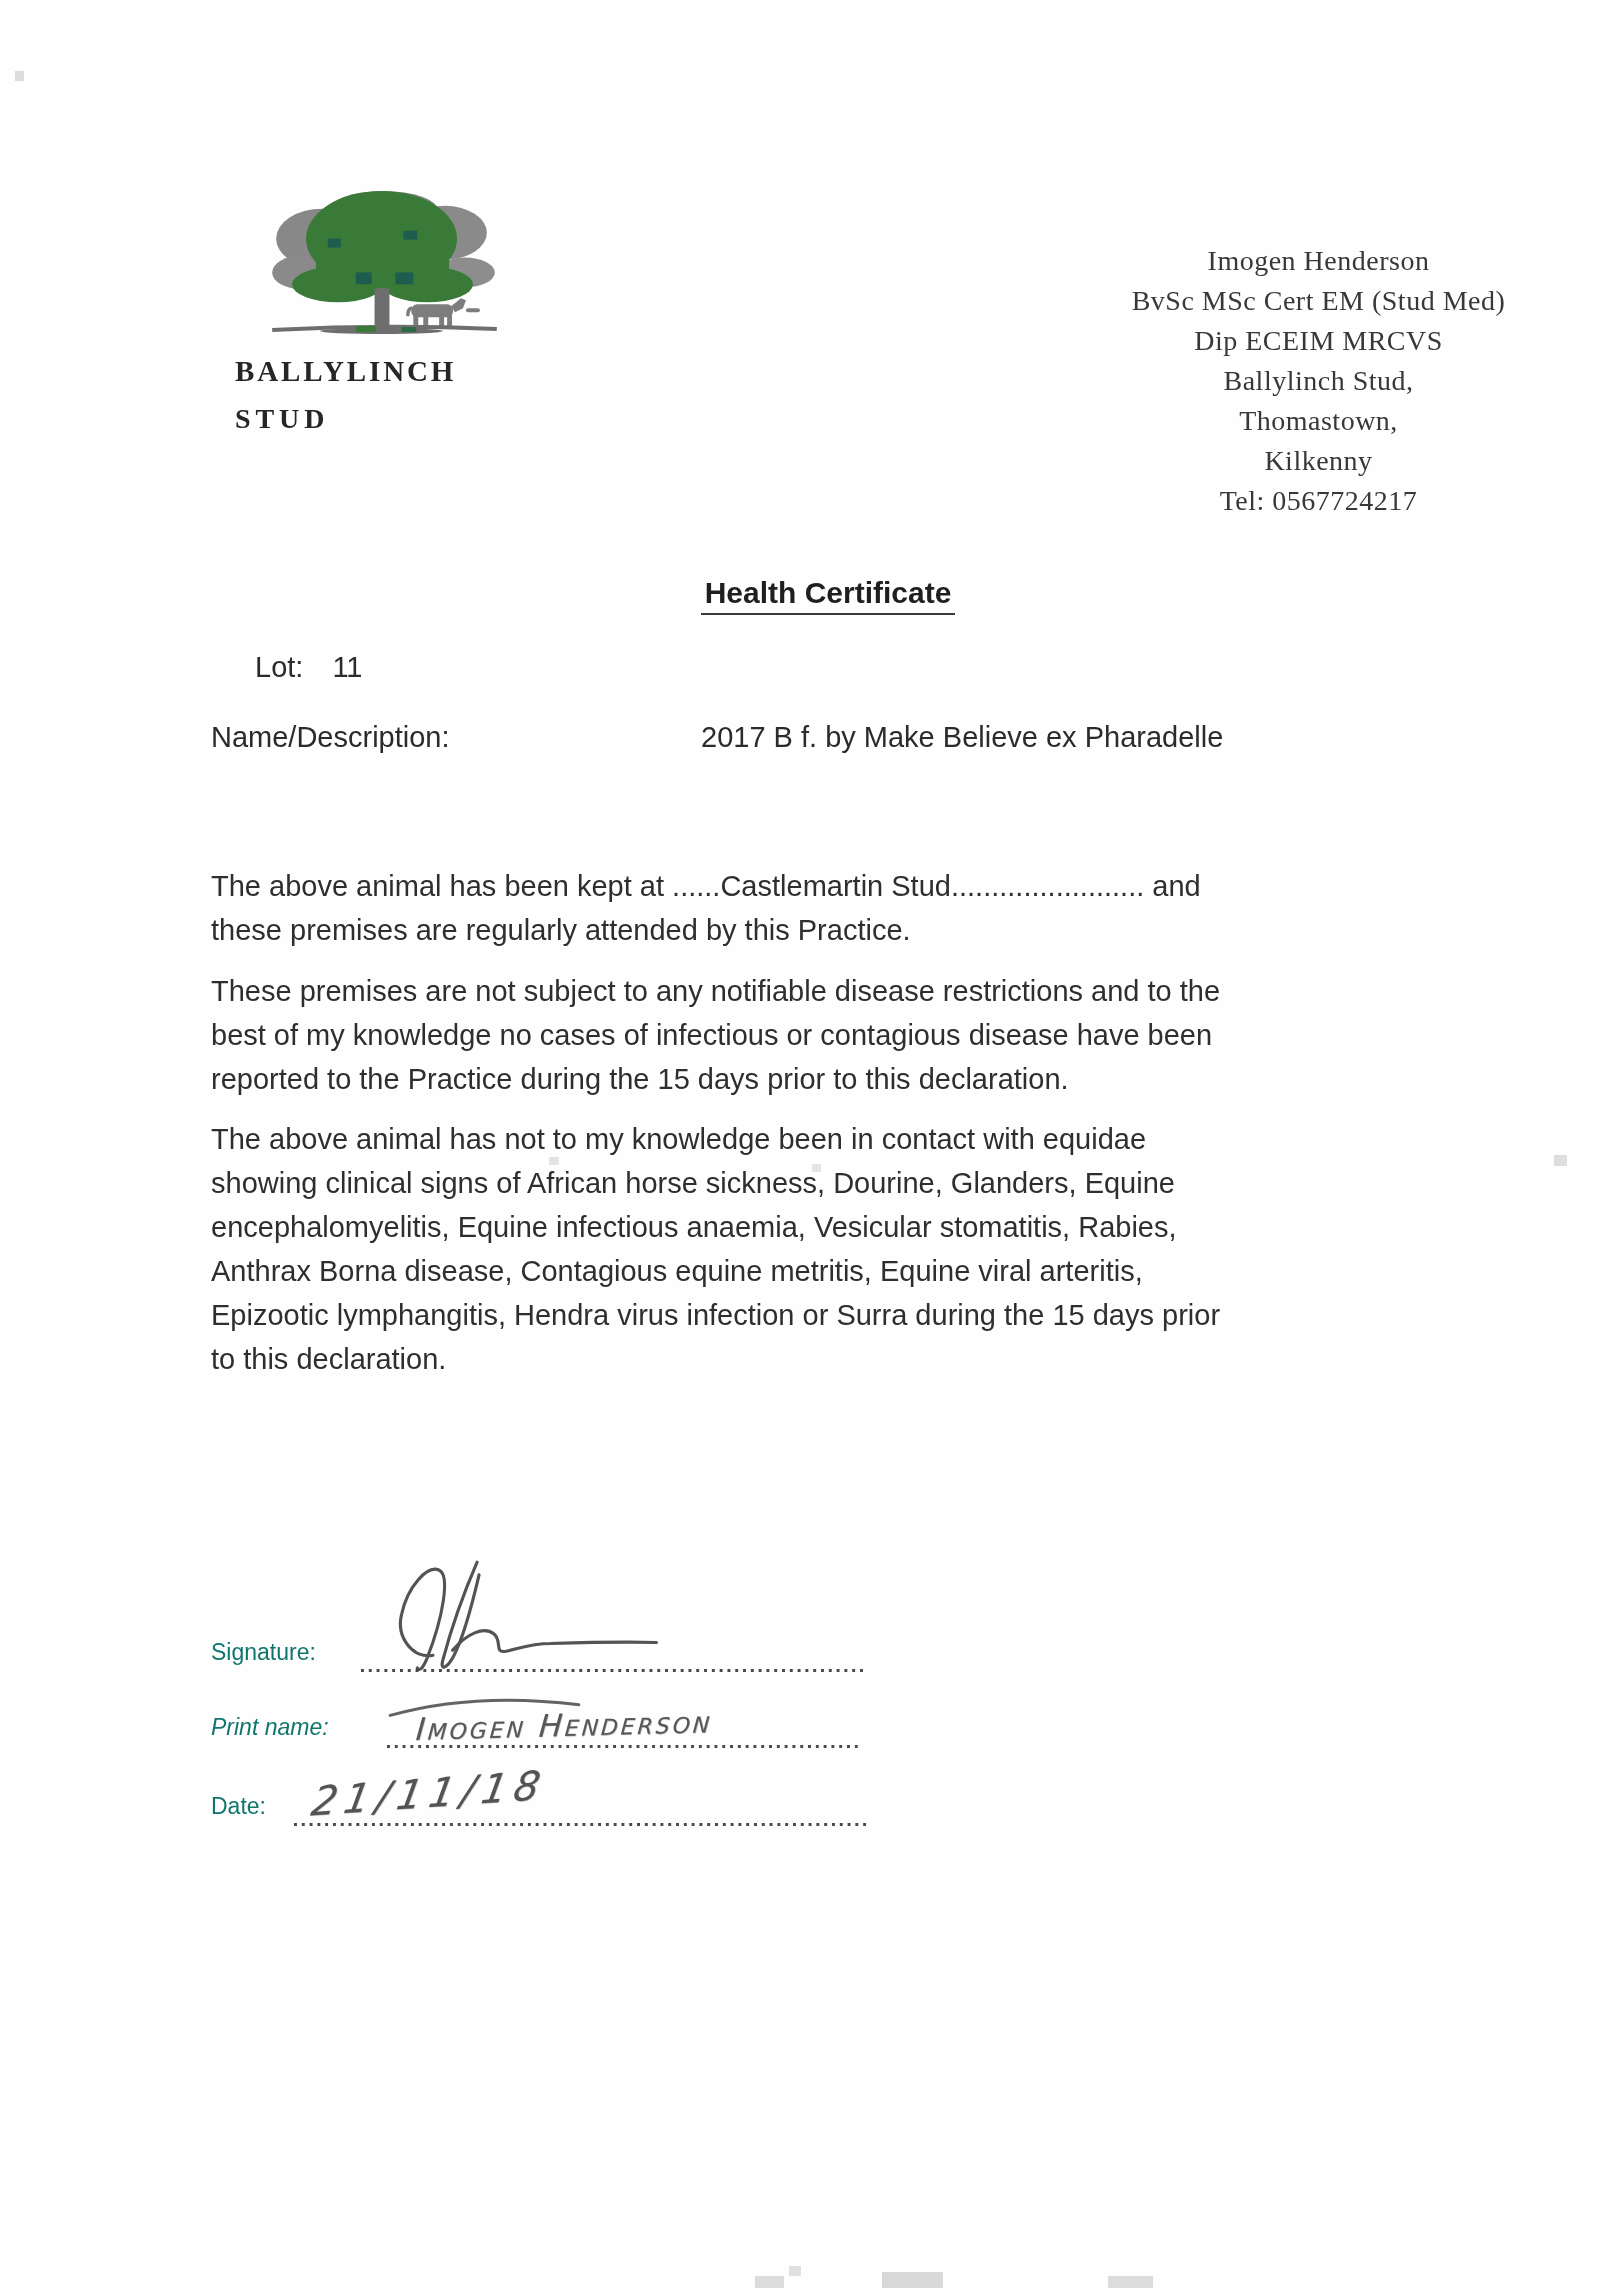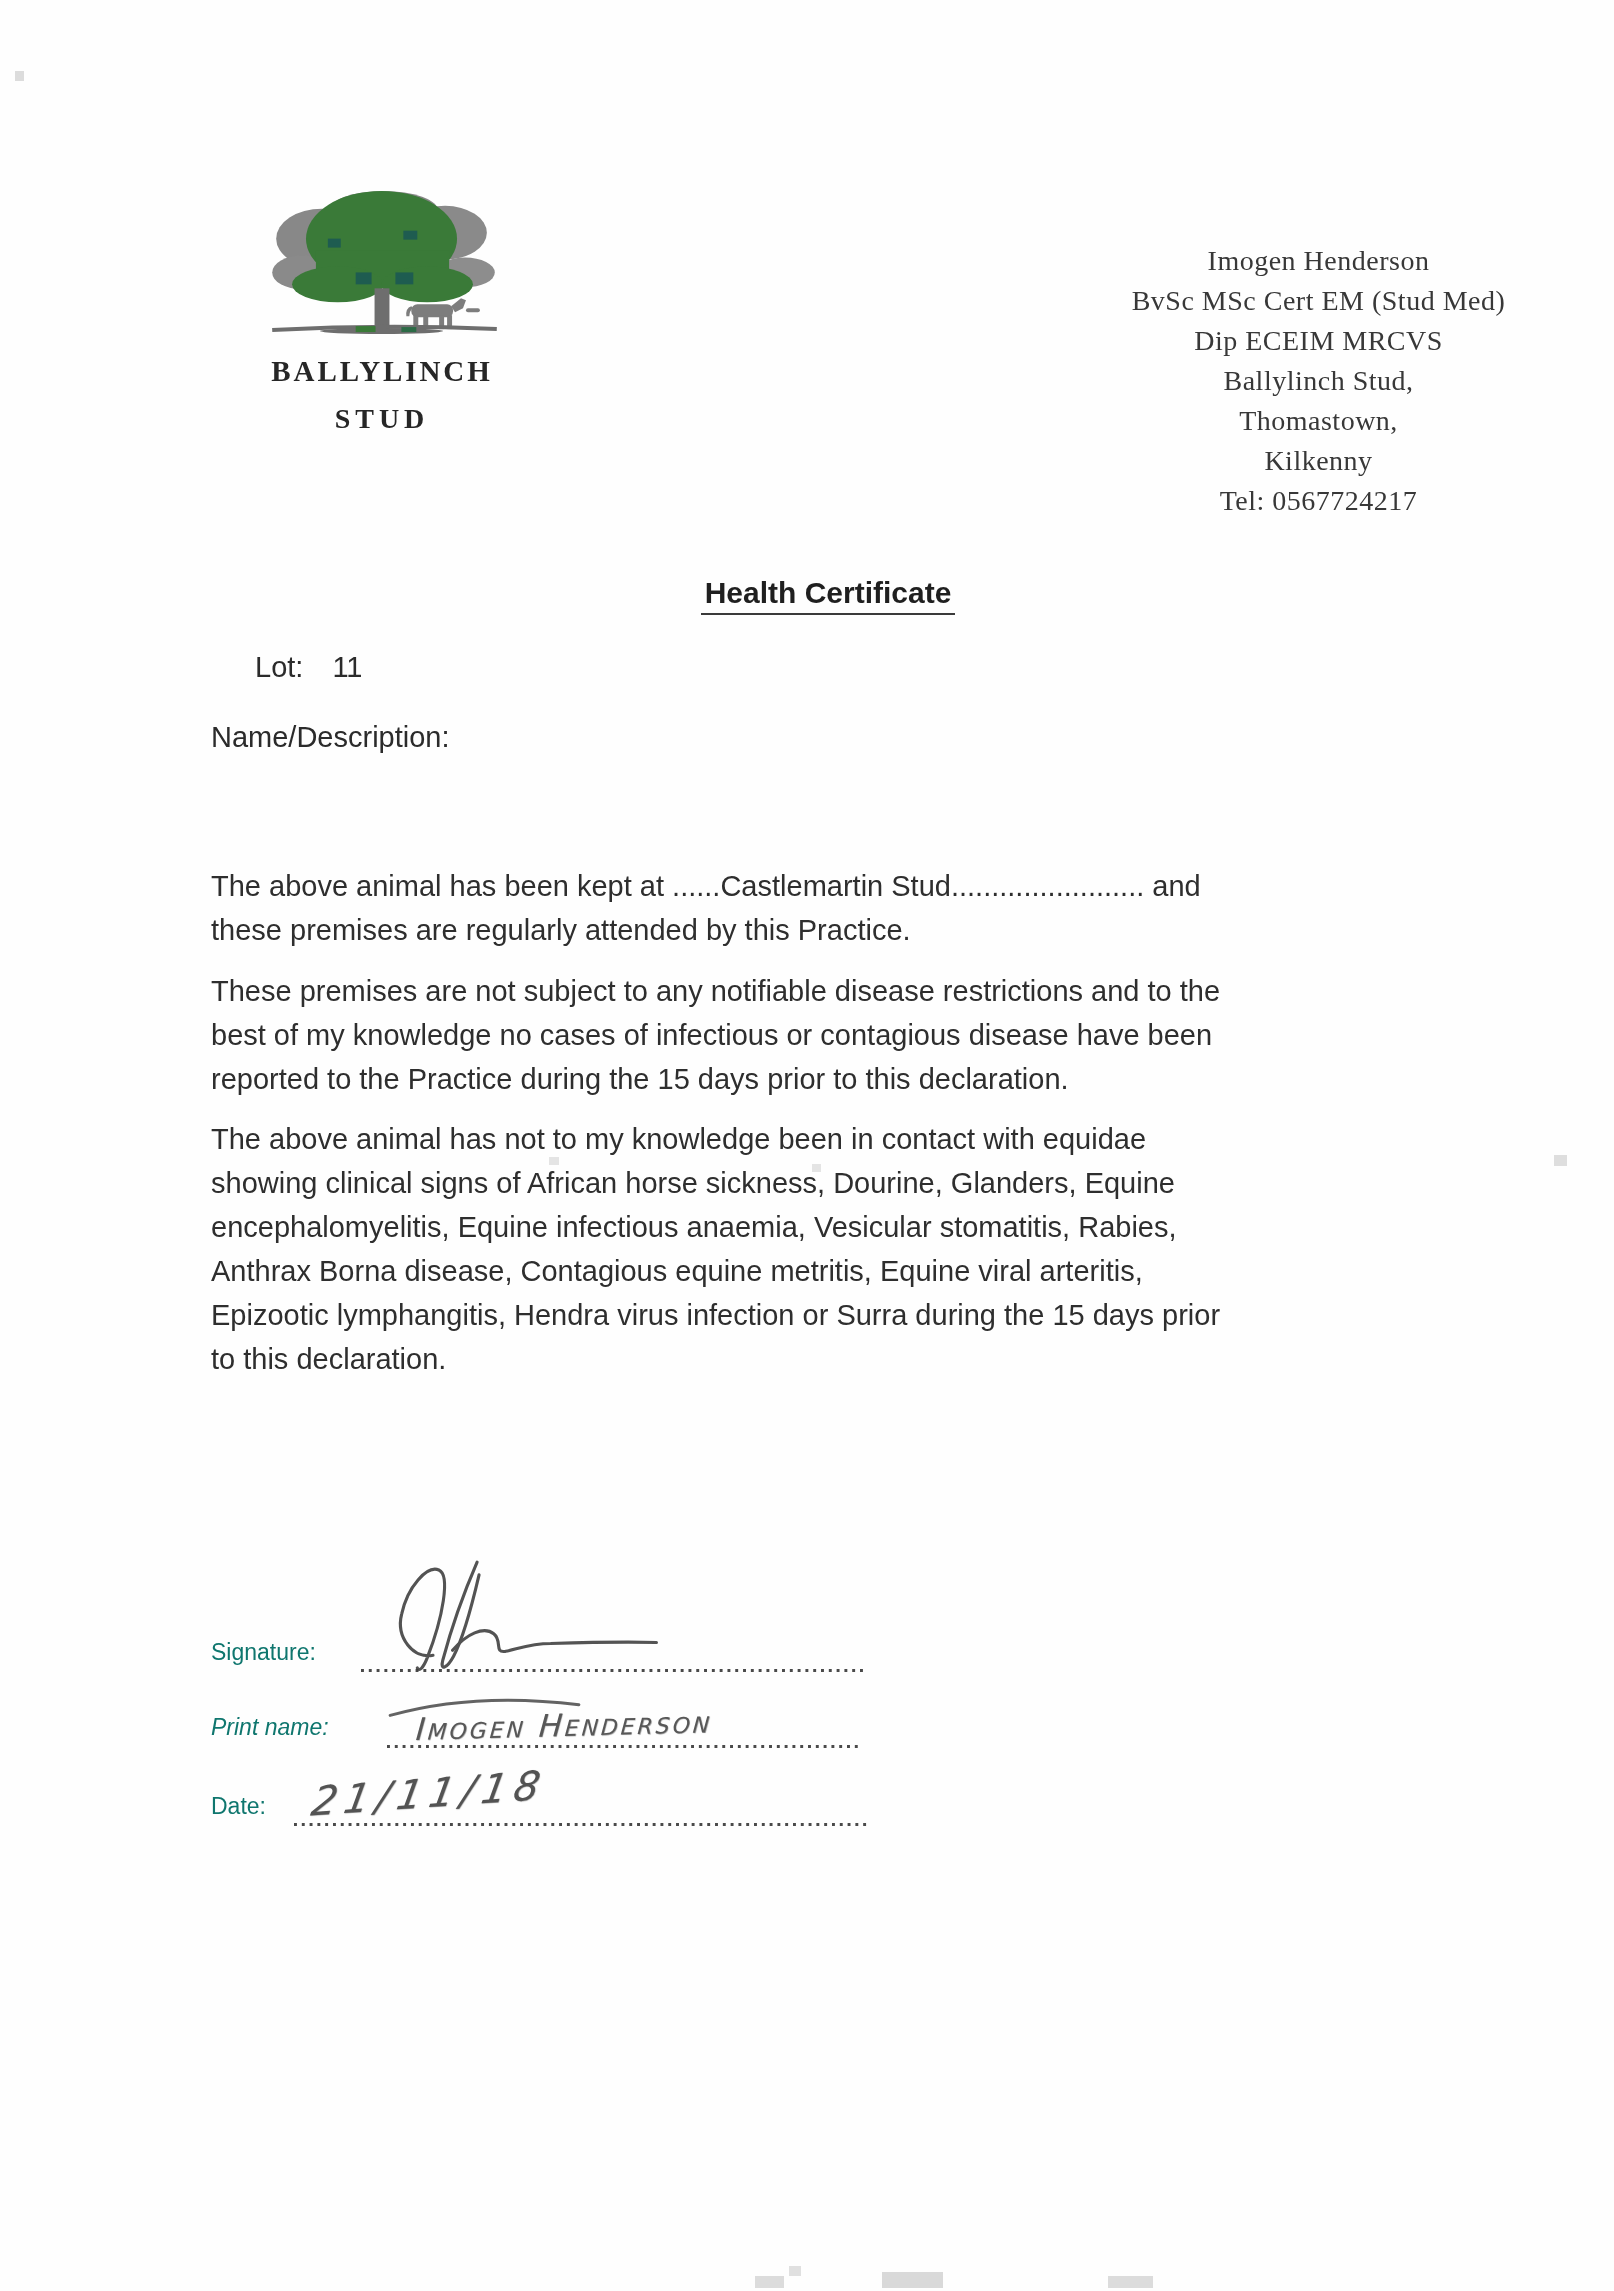--- a/index.html
+++ b/index.html
@@ -2,21 +2,21 @@
 <html><head>
 <meta charset="utf-8">
 <style>
   html,body{margin:0;padding:0;}
   body{background:#ffffff;font-family:"Liberation Sans",sans-serif;}
   .page{position:relative;width:1614px;height:2292px;background:#fefefe;overflow:hidden;color:#2e2e2e;}
 
   
   .logo-block{position:absolute;left:235px;top:181px;width:294px;}
   .logo-tree{position:absolute;left:27.4px;top:0;width:243px;height:159px;}
-  .logo-text{position:absolute;left:0;top:174px;width:294px;text-align:center;
+  .logo-text{position:absolute;left:0;top:174px;width:294px;text-align:left;
     font-family:"Liberation Serif",serif;font-weight:600;color:#262626;}
   .logo-line1{font-size:29px;letter-spacing:2.9px;}
   .logo-line2{font-size:28px;letter-spacing:4.9px;margin-top:15px;}
 
   
   .letterhead{position:absolute;left:1010px;top:241px;width:617px;text-align:center;
     font-family:"Liberation Serif",serif;font-size:28px;line-height:40px;color:#383838;letter-spacing:0.5px;}
 
   
   .title-wrap{position:absolute;left:0;top:576px;width:1656px;text-align:center;}
@@ -121,20 +121,21 @@
 
   <div class="title-wrap">
     <span class="doc-title">Health Certificate</span>
   </div>
 
   <div class="lot-row">
     <span>Lot:</span><span class="lot-value">11</span>
   </div>
   <div class="name-row">
     <span>Name/Description:</span>
+    <span class="name-value">2017 B f. by Make Believe ex Pharadelle</span>
   </div>
 
   <div class="body-text">
     <p>The above animal has been kept at ......Castlemartin Stud........................ and
 these premises are regularly attended by this Practice.</p>
     <p>These premises are not subject to any notifiable disease restrictions and to the
 best of my knowledge no cases of infectious or contagious disease have been
 reported to the Practice during the 15 days prior to this declaration.</p>
     <p>The above animal has not to my knowledge been in contact with equidae
 showing clinical signs of African horse sickness, Dourine, Glanders, Equine

